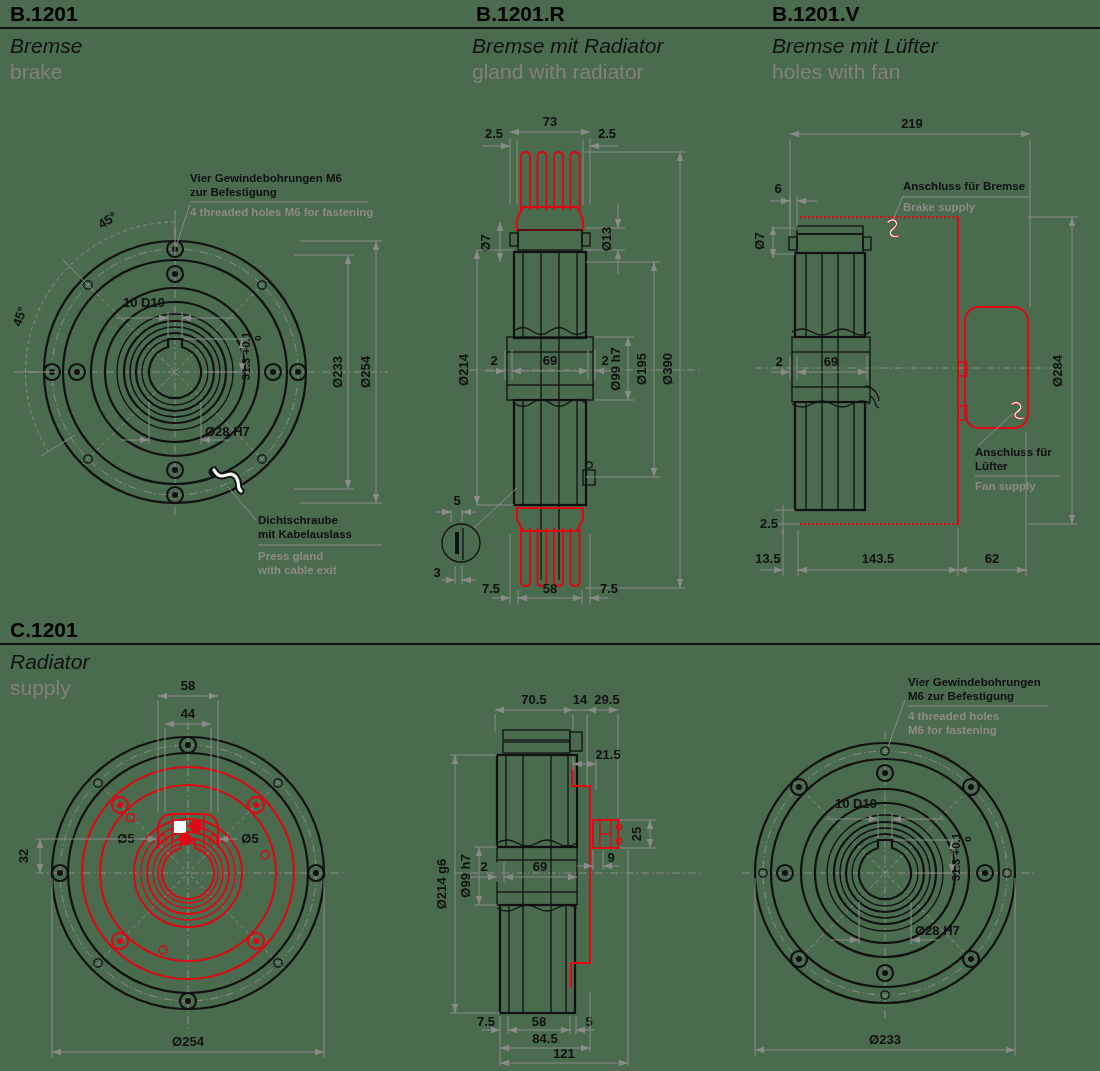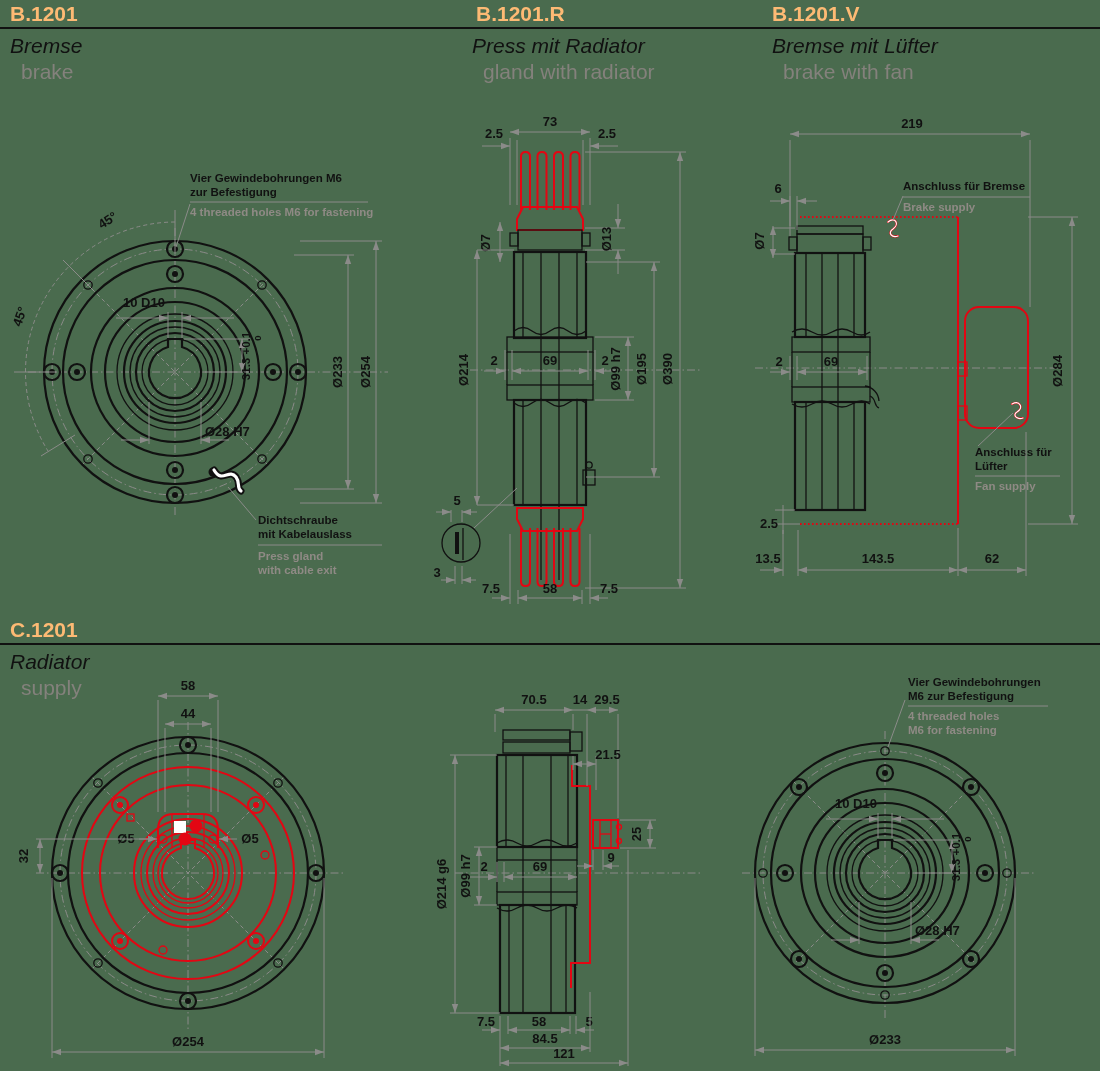--- a/index.html
+++ b/index.html
@@ -1,20 +1,20 @@
 <!DOCTYPE html>
 <html><head>
 <meta charset="utf-8">
 <style>
   html,body{margin:0;padding:0;background:#4a6b4e;}
   #page{position:relative;width:1100px;height:1071px;background:#4a6b4e;overflow:hidden;
         font-family:"Liberation Sans",sans-serif;}
-  .hdr-code{position:absolute;font-size:21px;font-weight:bold;color:#fdba74;text-align:right;}
+  .hdr-code{position:absolute;font-size:21px;font-weight:bold;color:#000000;text-align:right;}
   .hdr-de{position:absolute;font-size:21px;font-weight:400;color:#111;font-style:italic;}
-  .hdr-en{position:absolute;font-size:21px;font-weight:400;color:#84817c;margin-left:11px;}
+  .hdr-en{position:absolute;font-size:21px;font-weight:400;color:#84817c;}
   .rule{position:absolute;left:0;width:1100px;height:2px;background:#111;}
   svg{position:absolute;left:0;top:0;}
   .k{stroke:#111;fill:none;stroke-width:2.2;}
   .k1{stroke:#111;fill:none;stroke-width:1.3;}
   .g{stroke:#8b8b89;fill:none;stroke-width:1;}
   .gd{stroke:#8b8b89;fill:none;stroke-width:1;stroke-dasharray:8 3 1.5 3;}
   .gd2{stroke:#8b8b89;fill:none;stroke-width:1;stroke-dasharray:4 3;}
   .r{stroke:#e30613;fill:none;stroke-width:2;}
   .r1{stroke:#e30613;fill:none;stroke-width:1.3;}
   .rdot{stroke:#e30613;fill:none;stroke-width:1.8;stroke-dasharray:1.6 2.4;}
@@ -29,26 +29,26 @@
 <body>
 
 <div id="page">
 
   <div class="hdr-code" style="left:10px;top:2px">B.1201</div>
   <div class="rule" style="top:27px"></div>
   <div class="hdr-de" style="left:10px;top:34px">Bremse</div>
   <div class="hdr-en" style="left:10px;top:60px">brake</div>
 
   <div class="hdr-code" style="left:476px;top:2px">B.1201.R</div>
-  <div class="hdr-de" style="left:472px;top:34px">Press mit Radiator</div>
+  <div class="hdr-de" style="left:472px;top:34px">Bremse mit Radiator</div>
   <div class="hdr-en" style="left:472px;top:60px">gland with radiator</div>
 
   <div class="hdr-code" style="left:772px;top:2px">B.1201.V</div>
   <div class="hdr-de" style="left:772px;top:34px">Bremse mit Lüfter</div>
-  <div class="hdr-en" style="left:772px;top:60px">brake with fan</div>
+  <div class="hdr-en" style="left:772px;top:60px">holes with fan</div>
 
   <div class="hdr-code" style="left:10px;top:618px">C.1201</div>
   <div class="rule" style="top:643px"></div>
   <div class="hdr-de" style="left:10px;top:650px">Radiator</div>
   <div class="hdr-en" style="left:10px;top:676px">supply</div>
 
   <svg width="1100" height="1071" viewBox="0 0 1100 1071">
     <defs>
       <pattern id="bh" width="5" height="5" patternUnits="userSpaceOnUse" patternTransform="rotate(45)">
         <line x1="0" y1="0" x2="0" y2="5" stroke="#161616" stroke-width="1"></line>

